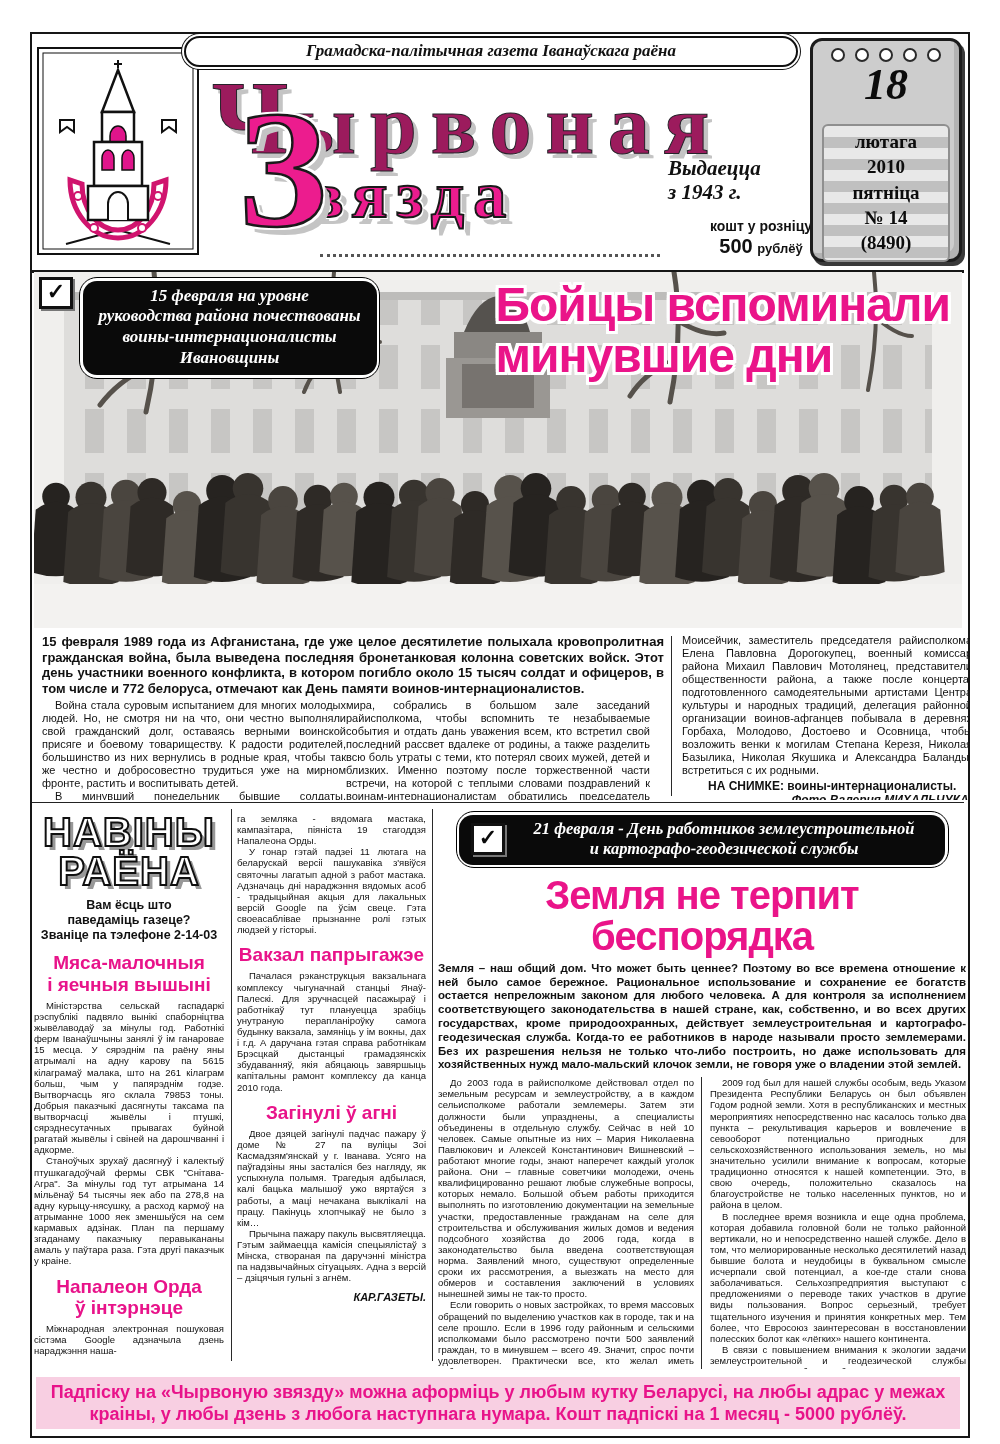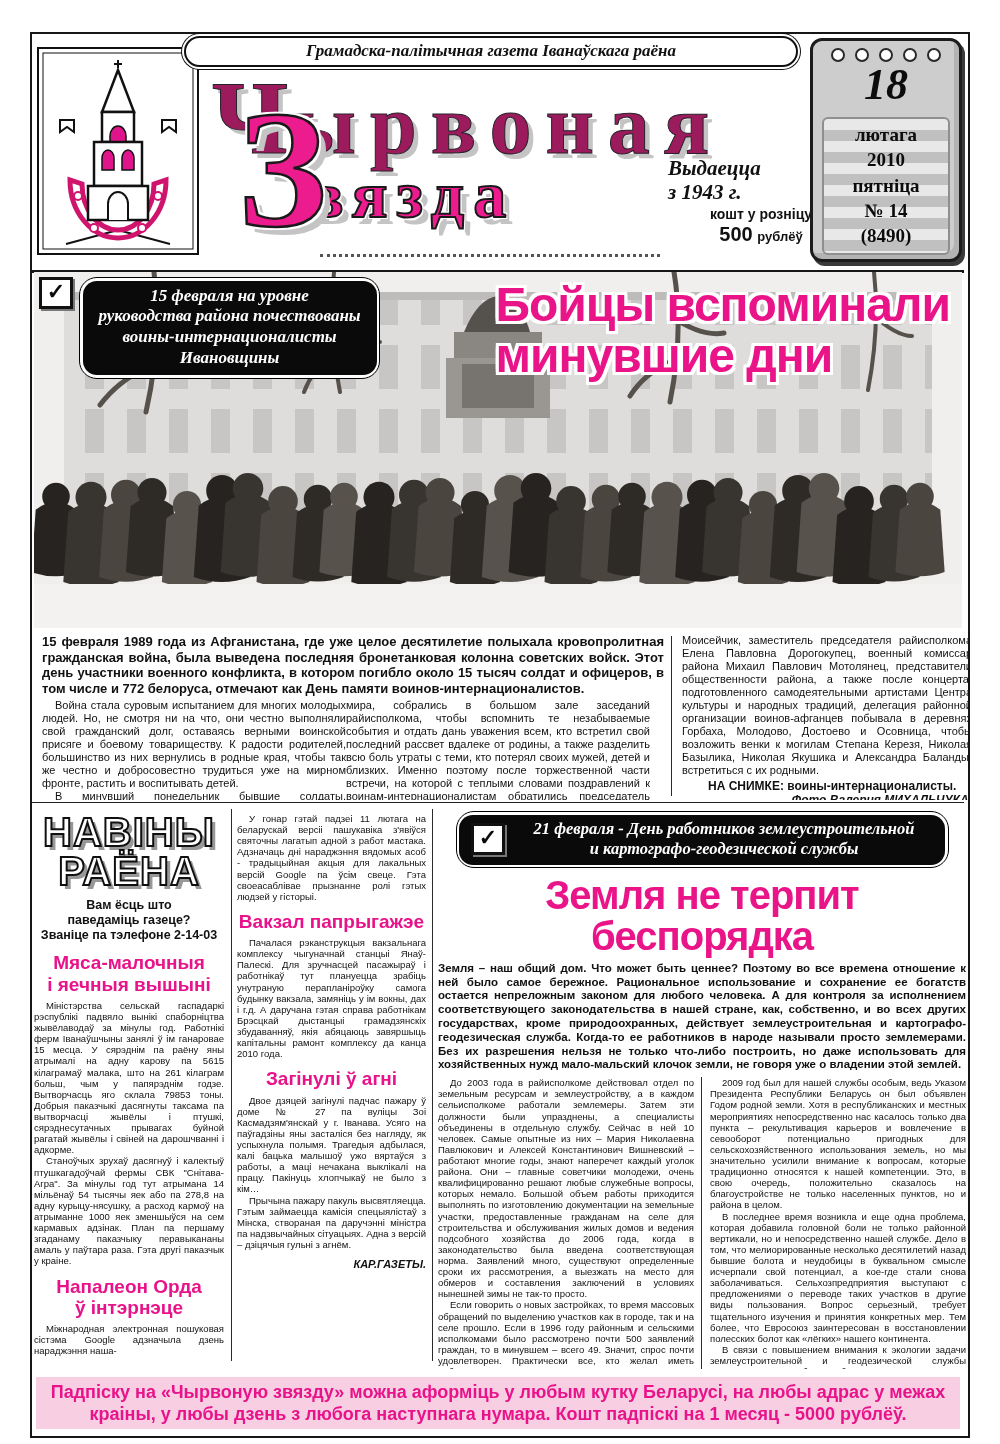--- a/index.html
+++ b/index.html
@@ -20,30 +20,30 @@
   .mast-word1 .rest{font-size:84px;letter-spacing:14px;text-align:center;}
   .mast-z{position:absolute;left:206px;top:50px;z-index:3;font:bold 168px/1 "Liberation Serif",serif;color:#ec1c8e;
           -webkit-text-stroke:2.5px #1a1a1a;
           text-shadow:-3px -3px 0 #fff,3px -3px 0 #fff,-3px 3px 0 #fff,3px 3px 0 #fff,8px 8px 0 #c4c4c4;}
   .mast-word2{position:absolute;left:276px;top:128px;z-index:2;font:bold 66px/1 "Liberation Serif",serif;color:#ec1c8e;
           letter-spacing:9px;-webkit-text-stroke:2px #1a1a1a;
           text-shadow:-2px -2px 0 #fff,2px -2px 0 #fff,-2px 2px 0 #fff,2px 2px 0 #fff,7px 7px 0 #c4c4c4;}
   .published{position:absolute;left:636px;top:122px;width:174px;
              font:italic bold 21px/1.15 "Liberation Serif",serif;color:#111;z-index:4;}
   .dots{position:absolute;left:288px;top:220px;width:340px;border-top:3px dotted #555;height:0;}
-  .price{position:absolute;left:644px;top:172px;width:170px;text-align:center;z-index:4;}
+  .price{position:absolute;left:644px;top:184px;width:170px;text-align:center;z-index:4;}
   .price .lbl{font:bold 14px/1.2 "Liberation Sans",sans-serif;}
   .price .val{font:bold 20px/1.1 "Liberation Sans",sans-serif;}
   .price .unit{font:bold 13px/1.1 "Liberation Sans",sans-serif;}
   .calendar{position:absolute;right:2px;top:4px;width:152px;height:224px;box-sizing:border-box;background:#cdcdcd;
             border:3px solid #1c1c1c;border-radius:12px;box-shadow:3px 4px 0 #3a3a3a, inset -5px -6px 0 #b3b3b3;z-index:6;}
   .cal-holes{display:flex;justify-content:space-around;padding:7px 13px 0;}
   .cal-hole{width:10px;height:10px;border-radius:50%;background:#fff;border:2.5px solid #2a2a2a;}
   .cal-day{text-align:center;font:italic bold 44px/1 "Liberation Serif",serif;margin-top:1px;color:#0c0c0c;}
-  .cal-panel{margin:10px 9px 0;border:2px solid #8f8f8f;border-radius:6px;padding:3px 2px 5px;text-align:center;
+  .cal-panel{margin:17px 9px 0;border:2px solid #8f8f8f;border-radius:6px;padding:3px 2px 5px;text-align:center;
              background:repeating-linear-gradient(180deg,#e8e8e8 0 11px,#c0c0c0 11px 22px);
              font:bold 19px/1.33 "Liberation Serif",serif;color:#0c0c0c;}
   .cal-panel span{display:block;}
 
   
   .photo{position:absolute;left:2px;top:238px;width:928px;height:356px;background:#ececea;overflow:hidden;}
   .badge-wrap{display:flex;gap:6px;align-items:flex-start;}
   .badge-outer{border:1.5px solid #000;border-radius:18px;padding:2.5px;background:#fff;}
   .badge-inner{background:#0a0a0a;border-radius:14px;color:#fff;padding:5px 16px 7px;
                font:italic bold 17px/1.22 "Liberation Serif",serif;text-align:center;white-space:pre-line;}
@@ -274,20 +274,21 @@
 і яечныя вышыні</div>
         <p class="news-p">Міністэрства сельскай гаспадаркі рэспублікі падвяло вынікі спаборніцтва жывёлаводаў за мінулы год. Работнікі ферм Іванаўшчыны занялі ў ім ганаровае 15 месца. У сярэднім па раёну яны атрымалі на адну карову па 5615 кілаграмаў малака, што на 261 кілаграм больш, чым у папярэднім годзе. Вытворчасць яго склала 79853 тоны. Добрыя паказчыкі дасягнуты таксама па вытворчасці жывёлы і птушкі, сярэднесутачных прывагах буйной рагатай жывёлы і свіней на дарошчванні і адкорме.</p>
         <p class="news-p">Станоўчых зрухаў дасягнуў і калектыў птушкагадоўчай фермы СВК "Снітава-Агра". За мінулы год тут атрымана 14 мільёнаў 54 тысячы яек або па 278,8 на адну курыцу-нясушку, а расход кармоў на атрыманне 1000 яек зменшыўся на сем кармавых адзінак. План па першаму згаданаму паказчыку перавыкананы амаль у паўтара раза. Гэта другі паказчык у краіне.</p>
         <div class="news-h">Напалеон Орда
 ў інтэрнэце</div>
         <p class="news-p">Міжнародная электронная пошуковая сістэма Google адзначыла дзень нараджэння наша-</p>
       </div>
       <div class="vr-a"></div>
 
       <div class="ncol2">
+        <p class="news-p noind">га земляка - вядомага мастака, кампазітара, піяніста 19 стагоддзя Напалеона Орды.</p>
         <p class="news-p">У гонар гэтай падзеі 11 лютага на беларускай версіі пашукавіка з'явіўся святочны лагатып адной з работ мастака. Адзначаць дні нараджэння вядомых асоб - традыцыйная акцыя для лакальных версій Google па ўсім свеце. Гэта своеасаблівае прызнанне ролі гэтых людзей у гісторыі.</p>
         <div class="news-h">Вакзал папрыгажэе</div>
         <p class="news-p">Пачалася рэканструкцыя вакзальнага комплексу чыгуначнай станцыі Янаў-Палескі. Для зручнасцей пасажыраў і работнікаў тут плануецца зрабіць унутраную перапланіроўку самога будынку вакзала, замяніць у ім вокны, дах і г.д. А даручана гэтая справа работнікам Брэсцкай дыстанцыі грамадзянскіх збудаванняў, якія абяцаюць завяршыць капітальны рамонт комплексу да канца 2010 года.</p>
         <div class="news-h">Загінулі ў агні</div>
         <p class="news-p">Двое дзяцей загінулі падчас пажару ў доме № 27 па вуліцы Зоі Касмадзям'янскай у г. Іванава. Усяго на паўгадзіны яны засталіся без нагляду, як успыхнула полымя. Трагедыя адбылася, калі бацька малышоў ужо вяртаўся з работы, а маці нечакана выклікалі на працу. Пакінуць хлопчыкаў не было з кім…</p>
         <p class="news-p">Прычына пажару пакуль высвятляецца. Гэтым займаецца камісія спецыялістаў з Мінска, створаная па даручэнні міністра па надзвычайных сітуацыях. Адна з версій – дзіцячыя гульні з агнём.</p>
         <div class="news-sig">КАР.ГАЗЕТЫ.</div>
       </div>
       <div class="vr-b"></div>
 

